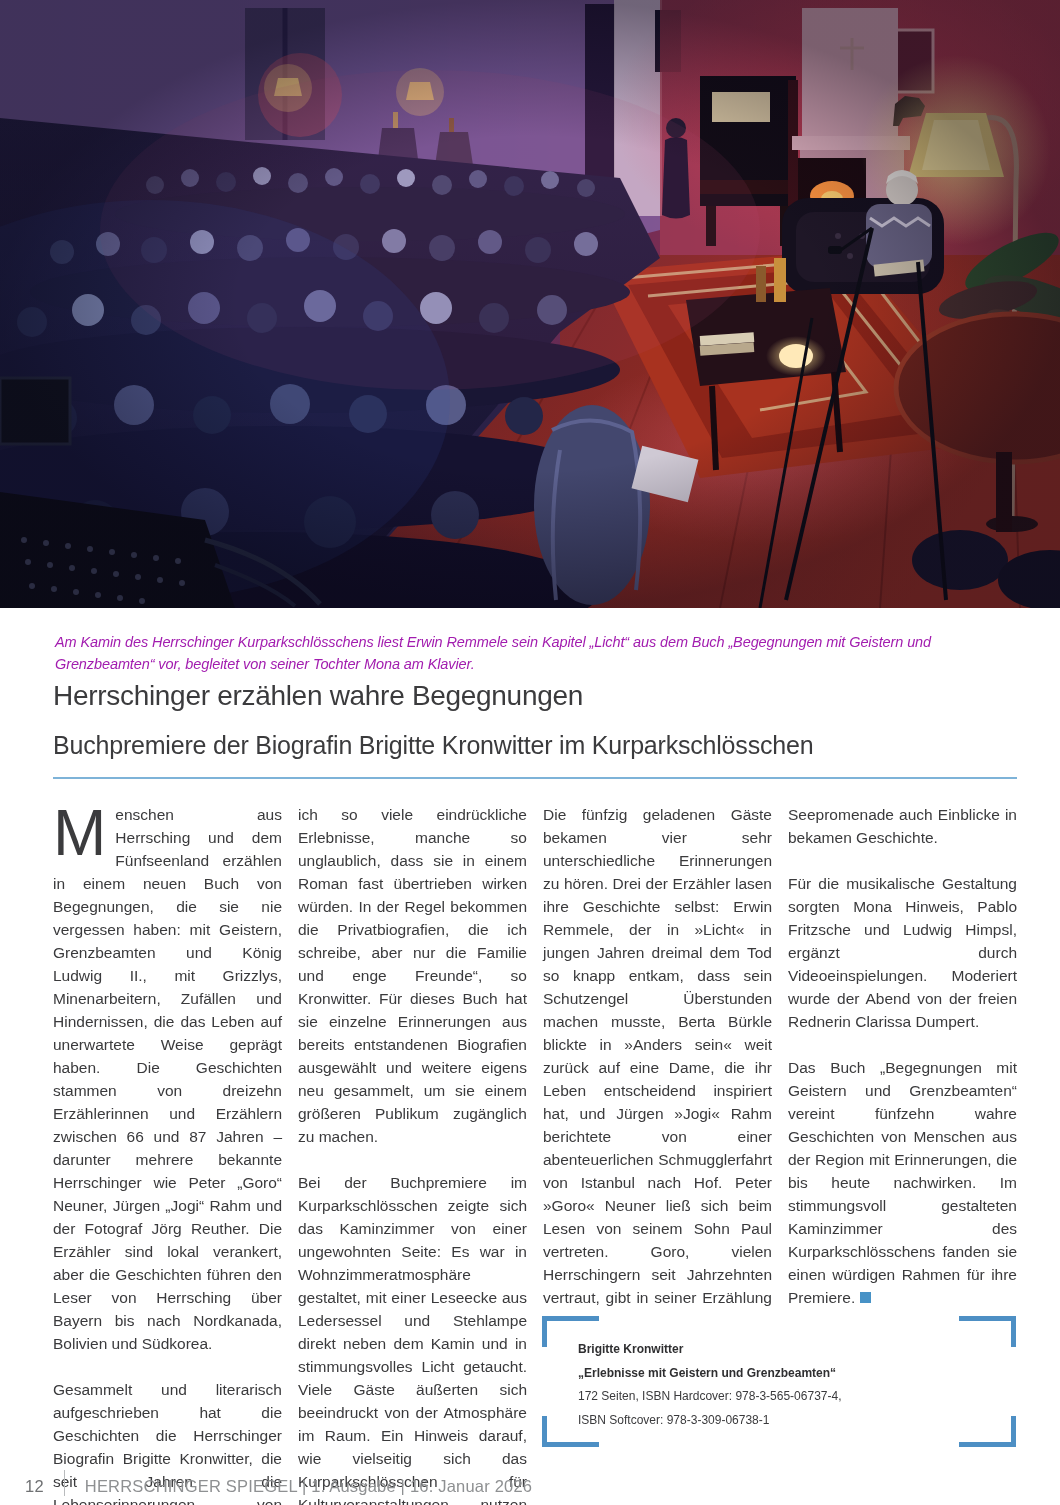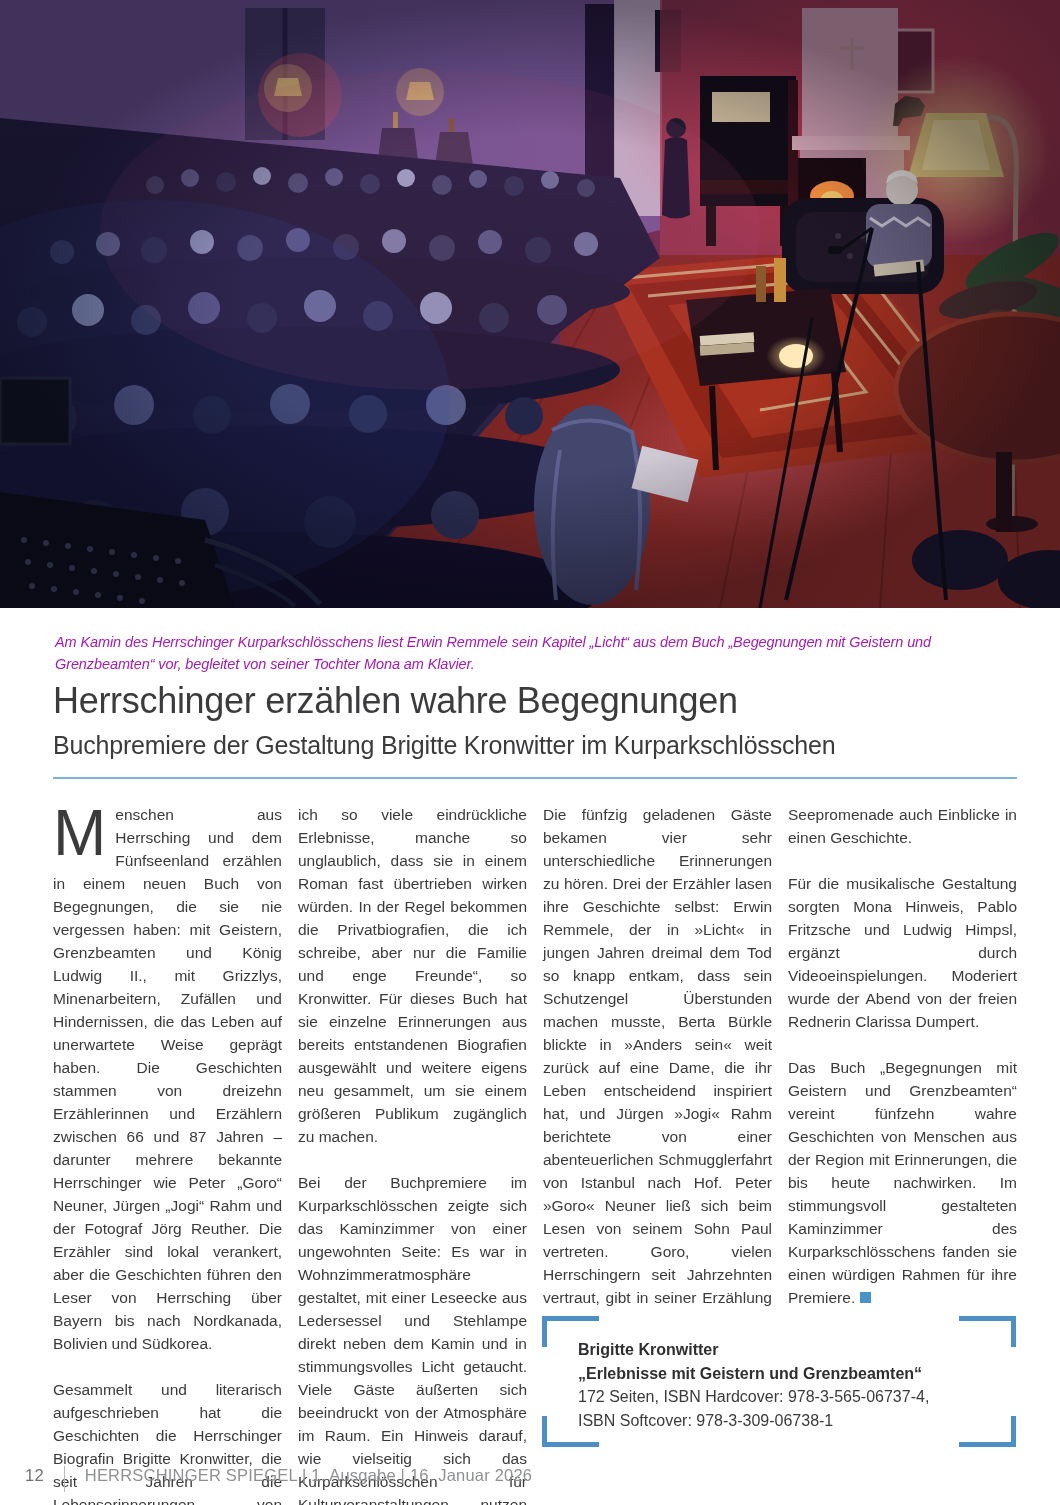--- a/index.html
+++ b/index.html
@@ -11,21 +11,21 @@
   .photo{position:absolute;left:0;top:0;width:1060px;height:608px;background:#2a2147;}
   .photo svg{display:block;width:100%;height:100%;}
   
   .caption{
     position:absolute;left:55px;top:616px;width:880px;
     font-style:italic;font-size:14.5px;line-height:22px;color:#a21caf;letter-spacing:-0.1px;
   }
   
   .headline{
     position:absolute;left:53px;top:680px;margin:0;
-    font-size:36px;font-weight:400;color:#3b3b3d;letter-spacing:-0.3px;
+    font-size:28px;font-weight:400;color:#3b3b3d;letter-spacing:-0.3px;
   }
   .subheadline{
     position:absolute;left:53px;top:731px;margin:0;
     font-size:25px;font-weight:400;color:#3b3b3d;letter-spacing:-0.2px;
   }
   .rule{position:absolute;left:53px;top:777px;width:964px;height:2px;background:#7eb3d8;}
   
   .columns{
     position:absolute;left:53px;top:803px;width:964px;height:692px;
     display:flex;gap:16px;
@@ -44,25 +44,25 @@
   }
   
   .infobox{
     position:absolute;left:542px;top:1316px;width:474px;height:131px;background:#ffffff;
   }
   .infobox .corner{position:absolute;width:52px;height:26px;}
   .infobox .tl{left:0;top:0;border-left:5px solid #4d8fc4;border-top:5px solid #4d8fc4;}
   .infobox .tr{right:0;top:0;border-right:5px solid #4d8fc4;border-top:5px solid #4d8fc4;}
   .infobox .bl{left:0;bottom:0;border-left:5px solid #4d8fc4;border-bottom:5px solid #4d8fc4;}
   .infobox .br{right:0;bottom:0;border-right:5px solid #4d8fc4;border-bottom:5px solid #4d8fc4;}
-  .infobox .inner{padding:22px 0 0 36px;font-size:16px;line-height:23.5px;color:#3a3a3c;}
+  .infobox .inner{padding:22px 0 0 36px;font-size:12px;line-height:23.5px;color:#3a3a3c;}
   .infobox .bold{font-weight:700;color:#2f2f31;}
   
   .footer{
-    position:absolute;left:25px;top:1466px;height:30px;display:flex;align-items:flex-start;
+    position:absolute;left:25px;top:1466px;height:30px;display:flex;align-items:flex-end;
     font-size:16.5px;color:#8e9092;letter-spacing:0.2px;gap:8px;
   }
   .footer .pagenum{color:#6f7173;margin-right:12px;}
   .footer .sep{width:1px;height:26px;background:#b9bbbd;margin-right:12px;}
 </style>
 </head>
 <body>
 
 <div class="page">
 
@@ -347,37 +347,37 @@
         <path d="M215,565 Q270,585 295,606" stroke="#1f2540" stroke-width="4" fill="none"></path>
       </g>
 
       <rect x="0" y="0" width="1060" height="608" fill="url(#vig)"></rect>
     </svg>
   </div>
 
   <p class="caption">Am Kamin des Herrschinger Kurparkschlösschens liest Erwin Remmele sein Kapitel „Licht“ aus dem Buch „Begegnungen mit Geistern und Grenzbeamten“ vor, begleitet von seiner Tochter Mona am Klavier.</p>
 
   <h1 class="headline">Herrschinger erzählen wahre Begegnungen</h1>
-  <h2 class="subheadline">Buchpremiere der Gestaltung Brigitte Kronwitter im Kurparkschlösschen</h2>
+  <h2 class="subheadline">Buchpremiere der Biografin Brigitte Kronwitter im Kurparkschlösschen</h2>
   <div class="rule"></div>
 
   <div class="columns">
     <div class="col">
       <p><span class="dropcap">M</span><span>enschen aus Herrsching und dem Fünfseenland erzählen in einem neuen Buch von Begegnungen, die sie nie vergessen haben: mit Geistern, Grenzbeamten und König Ludwig II., mit Grizzlys, Minenarbeitern, Zufällen und Hindernissen, die das Leben auf unerwartete Weise geprägt haben. Die Geschichten stammen von dreizehn Erzählerinnen und Erzählern zwischen 66 und 87 Jahren – darunter mehrere bekannte Herrschinger wie Peter „Goro“ Neuner, Jürgen „Jogi“ Rahm und der Fotograf Jörg Reuther. Die Erzähler sind lokal verankert, aber die Geschichten führen den Leser von Herrsching über Bayern bis nach Nordkanada, Bolivien und Südkorea.</span></p>
       <p>Gesammelt und literarisch aufgeschrieben hat die Geschichten die Herrschinger Biografin Brigitte Kronwitter, die seit Jahren die Lebenserinnerungen von Privatpersonen in Buchform bringt. „In meiner Arbeit höre</p>
     </div>
     <div class="col">
       <p>ich so viele eindrückliche Erlebnisse, manche so unglaublich, dass sie in einem Roman fast übertrieben wirken würden. In der Regel bekommen die Privatbiografien, die ich schreibe, aber nur die Familie und enge Freunde“, so Kronwitter. Für dieses Buch hat sie einzelne Erinnerungen aus bereits entstandenen Biografien ausgewählt und weitere eigens neu gesammelt, um sie einem größeren Publikum zugänglich zu machen.</p>
       <p>Bei der Buchpremiere im Kurparkschlösschen zeigte sich das Kaminzimmer von einer ungewohnten Seite: Es war in Wohnzimmeratmosphäre gestaltet, mit einer Leseecke aus Ledersessel und Stehlampe direkt neben dem Kamin und in stimmungsvolles Licht getaucht. Viele Gäste äußerten sich beeindruckt von der Atmosphäre im Raum. Ein Hinweis darauf, wie vielseitig sich das Kurparkschlösschen für Kulturveranstaltungen nutzen lässt.</p>
     </div>
     <div class="col">
       <p>Die fünfzig geladenen Gäste bekamen vier sehr unterschiedliche Erinnerungen zu hören. Drei der Erzähler lasen ihre Geschichte selbst: Erwin Remmele, der in »Licht« in jungen Jahren dreimal dem Tod so knapp entkam, dass sein Schutzengel Überstunden machen musste, Berta Bürkle blickte in »Anders sein« weit zurück auf eine Dame, die ihr Leben entscheidend inspiriert hat, und Jürgen »Jogi« Rahm berichtete von einer abenteuerlichen Schmugglerfahrt von Istanbul nach Hof. Peter »Goro« Neuner ließ sich beim Lesen von seinem Sohn Paul vertreten. Goro, vielen Herrschingern seit Jahrzehnten vertraut, gibt in seiner Erzählung »Begegnungen am Bootsverleih« neben Anekdoten vom Bootsverleih an der</p>
     </div>
     <div class="col">
-      <p>Seepromenade auch Einblicke in einen Geschichte.</p>
+      <p>Seepromenade auch Einblicke in bekamen Geschichte.</p>
       <p>Für die musikalische Gestaltung sorgten Mona Hinweis, Pablo Fritzsche und Ludwig Himpsl, ergänzt durch Videoeinspielungen. Moderiert wurde der Abend von der freien Rednerin Clarissa Dumpert.</p>
       <p><span>Das Buch „Begegnungen mit Geistern und Grenzbeamten“ vereint fünfzehn wahre Geschichten von Menschen aus der Region mit Erinnerungen, die bis heute nachwirken. Im stimmungsvoll gestalteten Kaminzimmer des Kurparkschlösschens fanden sie einen würdigen Rahmen für ihre Premiere.</span><span class="endmark"></span></p>
       <span class="byline">Für Sie berichtete Catharina Geiselhart.</span>
     </div>
   </div>
 
   <div class="infobox">
     <div class="corner tl"></div>
     <div class="corner tr"></div>
     <div class="corner bl"></div>

